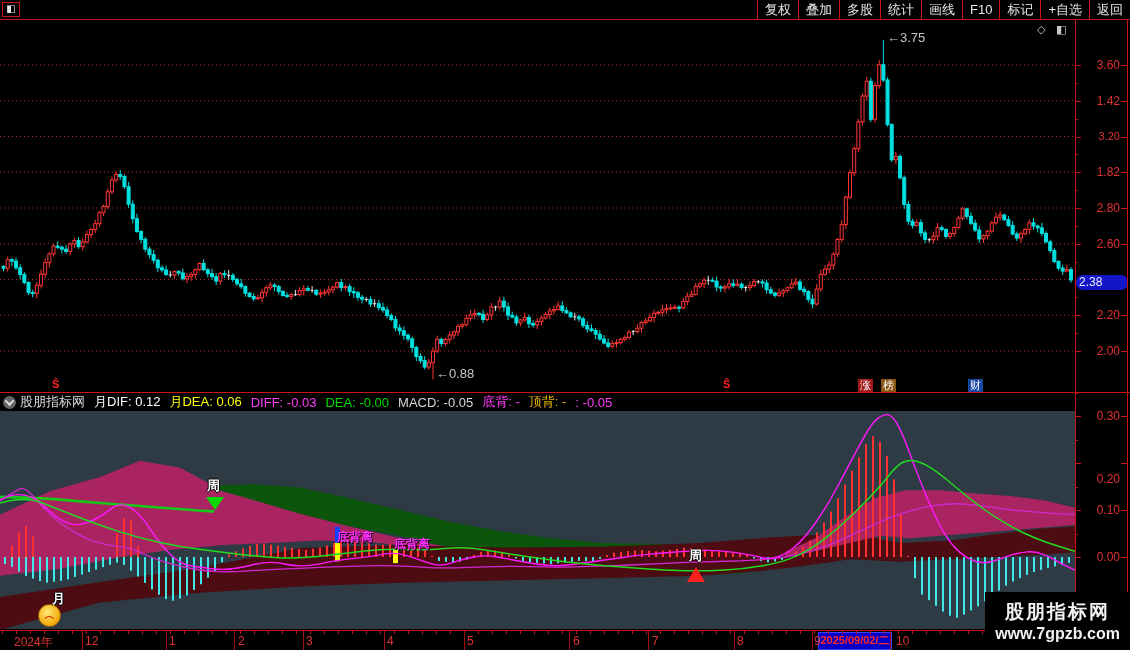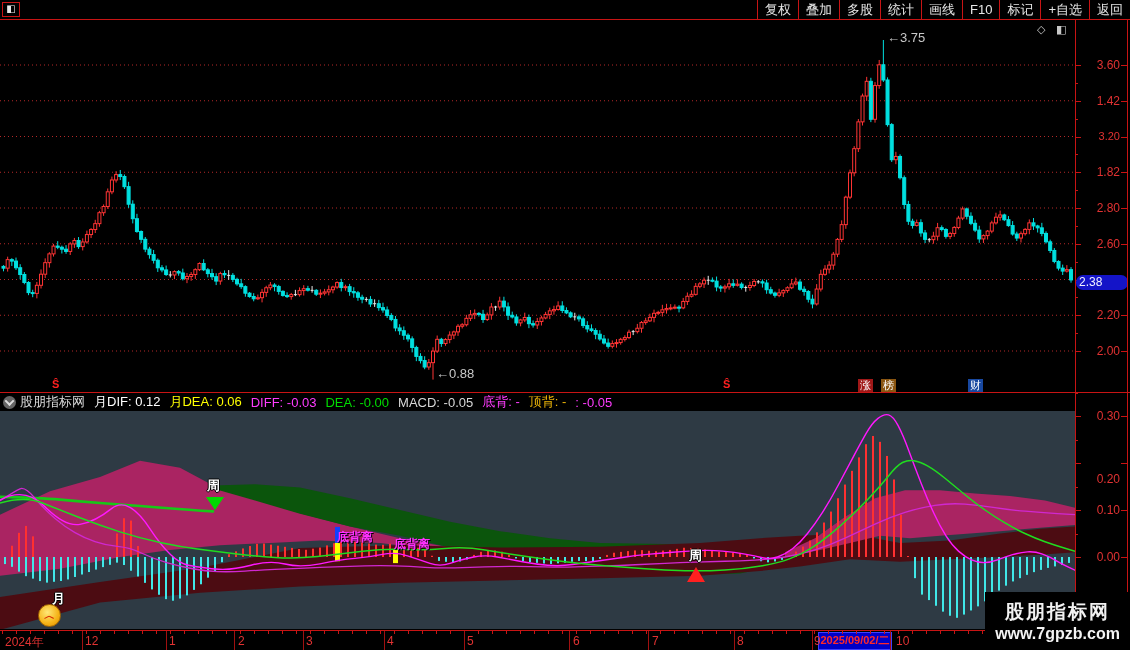--- a/index.html
+++ b/index.html
@@ -938,21 +938,21 @@
       <div class="x-sep" style="left: 166px;"></div>
       <div class="x-sep" style="left: 234px;"></div>
       <div class="x-sep" style="left: 303px;"></div>
       <div class="x-sep" style="left: 384px;"></div>
       <div class="x-sep" style="left: 464px;"></div>
       <div class="x-sep" style="left: 569px;"></div>
       <div class="x-sep" style="left: 648px;"></div>
       <div class="x-sep" style="left: 734px;"></div>
       <div class="x-sep" style="left: 812px;"></div>
       <div class="x-sep" style="left: 890px;"></div>
-      <div class="x-label" style="left: 5px; text-align: center;">2024年</div>
+      <div class="x-label" style="left: 14px; text-align: center;">2024年</div>
       <div class="x-label" style="left: 85px;">12</div>
       <div class="x-label" style="left: 169px;">1</div>
       <div class="x-label" style="left: 238px;">2</div>
       <div class="x-label" style="left: 306px;">3</div>
       <div class="x-label" style="left: 387px;">4</div>
       <div class="x-label" style="left: 467px;">5</div>
       <div class="x-label" style="left: 573px;">6</div>
       <div class="x-label" style="left: 652px;">7</div>
       <div class="x-label" style="left: 737px;">8</div>
       <div class="x-label" style="left: 814px;">9</div>

